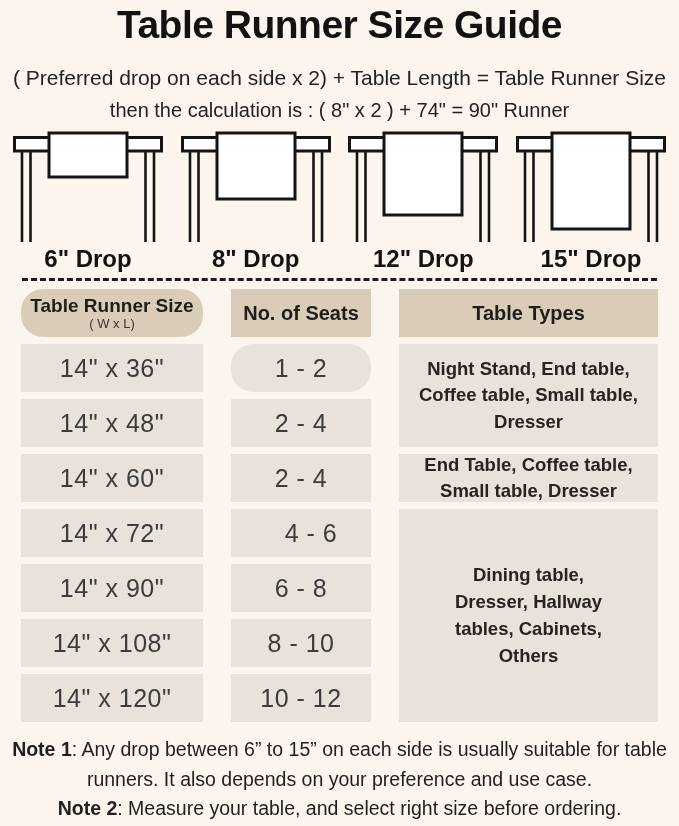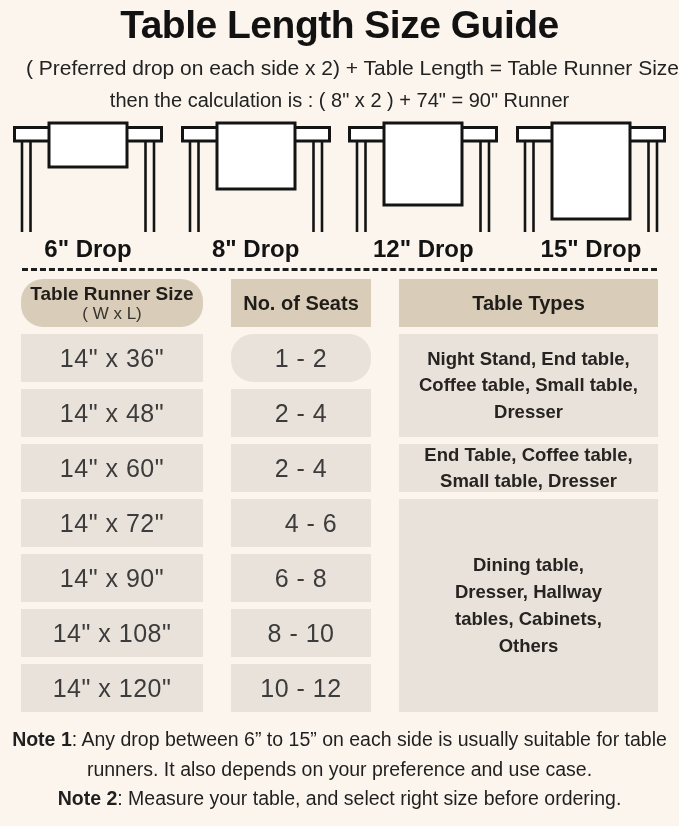--- a/index.html
+++ b/index.html
@@ -20,23 +20,23 @@
   }
   .title{
     text-align:center;
     font-size:39px;
     font-weight:bold;
     letter-spacing:-0.5px;
     padding-top:3px;
     color:#121212;
   }
   .formula{
-    text-align:right;
+    text-align:center;
     font-size:21px;
-    margin-top:9px;
+    margin-top:19px;
     color:#222;
   }
   .example{
     text-align:center;
     font-size:20px;
     margin-top:7px;
     line-height:1.32;
     color:#222;
   }
   .diagrams{
@@ -76,21 +76,21 @@
   .cell{
     display:flex;
     flex-direction:column;
     align-items:center;
     justify-content:center;
     text-align:center;
     background:var(--cell-bg);
   }
   .cell.head{background:var(--header-bg);color:#201d18;}
   .head-main{font-size:19px;font-weight:bold;line-height:1.15;}
-  .head-sub{font-size:17px;line-height:1.1;color:#38342e;}
+  .head-sub{font-size:13px;line-height:1.1;color:#38342e;}
   .head-single{font-size:20px;font-weight:bold;}
   .val{font-size:25px;color:var(--cell-ink);letter-spacing:0.5px;}
   .types-text{
     font-size:18.5px;
     font-weight:bold;
     line-height:1.45;
     color:#262321;
     max-width:226px;
   }
   .types-text.narrow{max-width:182px;}
@@ -100,21 +100,21 @@
     text-align:center;
     font-size:19.5px;
     line-height:1.5;
     color:#1f1f1f;
   }
   .note b{font-weight:bold;}
 </style>
 </head>
 <body>
 
-<h1 class="title">Table Length Size Guide</h1>
+<h1 class="title">Table Runner Size Guide</h1>
 
 <div class="formula">( Preferred drop on each side x 2) + Table Length = Table Runner Size</div>
 <div class="example">
   <div>then the calculation is : ( 8" x 2 ) + 74" = 90" Runner</div>
 </div>
 
 <div class="diagrams">
   <div class="diagram">
     <svg viewBox="0 0 150 112">
       <g stroke="#141414" stroke-width="2.6" fill="none">

